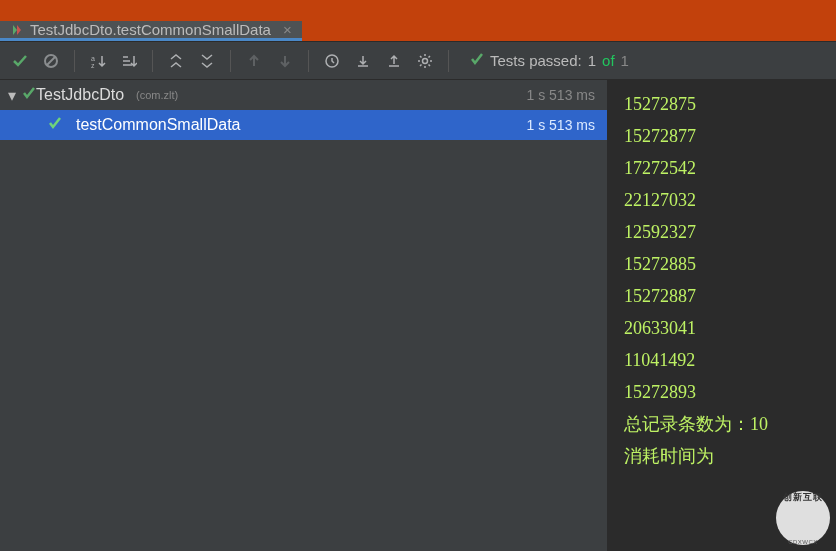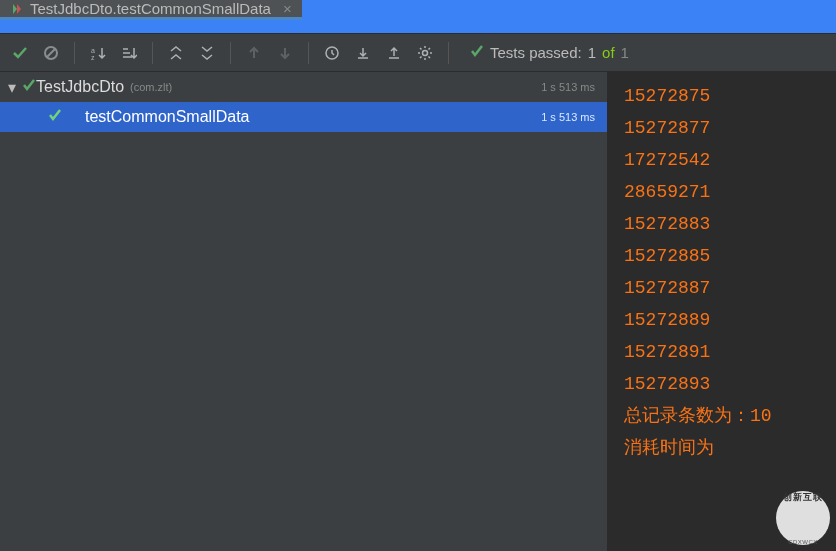--- a/index.html
+++ b/index.html
@@ -7,24 +7,24 @@
     background: #3c3f41;
     color: #bbbbbb;
     font-family: "Segoe UI", "Microsoft YaHei", Arial, sans-serif;
     font-size: 14px;
     width: 836px;
     height: 551px;
     overflow: hidden;
     position: relative;
   }
   .tab-bar {
-    height: 34px;
-    background: #3b82f6;
+    height: 42px;
+    background: #c2410c;
     display: flex;
-    align-items: flex-start;
+    align-items: flex-end;
     border-bottom: 1px solid #2b2b2b;
   }
   .tab {
     display: flex;
     align-items: center;
     padding: 0 10px;
     gap: 6px;
     border-bottom: 3px solid #4a88c7;
     background: #4e5254;
     color: #bbbbbb;
@@ -72,35 +72,35 @@
   .tree-row {
     display:flex;
     align-items:center;
     height:30px;
     padding:0 12px 0 8px;
     font-size:16px;
   }
   .tree-row.root { color:#bbbbbb; }
   .tree-row.sel { background:#2f65ca; color:#ffffff; }
   .expand-arrow { width:14px; display:inline-block; color:#bbb; }
-  .row-label { flex:1; display:flex; align-items:center; gap:6px; }
-  .row-time { color:#888; font-size:11px; }
+  .row-label { flex:1; display:flex; align-items:center; gap:12px; }
+  .row-time { color:#888; font-size:14px; }
   .tree-row.sel .row-time { color:#dbe9ff; }
   .pkg { color:#888; font-size:11px; }
 
   .console-panel {
     flex:1;
     background:#2b2b2b;
     padding: 8px 16px;
     overflow:hidden;
   }
   .console-line {
-    font-family: Liberation Mono, monospace;
+    font-family: Liberation Serif, serif;
     font-size:18px;
-    color:#f97316;
+    color:#bef264;
     line-height:32px;
     white-space:pre;
   }
 
   .watermark {
     position:absolute;
     right:6px; bottom:6px;
     width:54px; height:54px;
     border-radius:50%;
     background:rgba(255,255,255,0.85);
@@ -199,21 +199,21 @@
   </div>
   <div class="tb-sep"></div>
   <div class="status-right">
     <span class="check">
       <svg width="14" height="14" viewBox="0 0 14 14">
           <path d="M2 7l3 4 7-9" stroke="#59a869" stroke-width="2.5" fill="none"></path>
         </svg>
     </span>
     <span>Tests passed:</span>
     <span>1</span>
-    <span style="color:#84cc16">of</span>
+    <span style="color:#22c55e">of</span>
     <span style="color:#888">1</span>
   </div>
 </div>
 
 <div class="main">
   <div class="tree-panel">
     <div class="tree-row root">
       <span class="expand-arrow">▾</span>
       <span class="check">
         <svg width="14" height="14" viewBox="0 0 14 14">
@@ -226,36 +226,36 @@
       </span>
       <span class="row-time">1 s 513 ms</span>
     </div>
     <div class="tree-row sel" style="padding-left:48px">
       <span class="check">
         <svg width="14" height="14" viewBox="0 0 14 14">
             <path d="M2 7l3 4 7-9" stroke="#6fd47a" stroke-width="2.5" fill="none"></path>
           </svg>
       </span>
       <span class="row-label">
-        <span style="margin-left:23px">testCommonSmallData</span>
+        <span style="margin-left:14px">testCommonSmallData</span>
       </span>
       <span class="row-time">1 s 513 ms</span>
     </div>
   </div>
 
   <div class="console-panel">
     <div class="console-line">15272875</div>
     <div class="console-line">15272877</div>
     <div class="console-line">17272542</div>
-    <div class="console-line">28659271</div>
-    <div class="console-line">15272883</div>
+    <div class="console-line">22127032</div>
+    <div class="console-line">12592327</div>
     <div class="console-line">15272885</div>
     <div class="console-line">15272887</div>
-    <div class="console-line">15272889</div>
-    <div class="console-line">15272891</div>
+    <div class="console-line">20633041</div>
+    <div class="console-line">11041492</div>
     <div class="console-line">15272893</div>
     <div class="console-line">总记录条数为：10</div>
     <div class="console-line">消耗时间为</div>
   </div>
 </div>
 
 <div class="watermark">
   <div class="big" style="font-size:9px">创新互联</div>
   <div style="font-size:6px;letter-spacing:0.5px">CDXWCX</div>
 </div>

